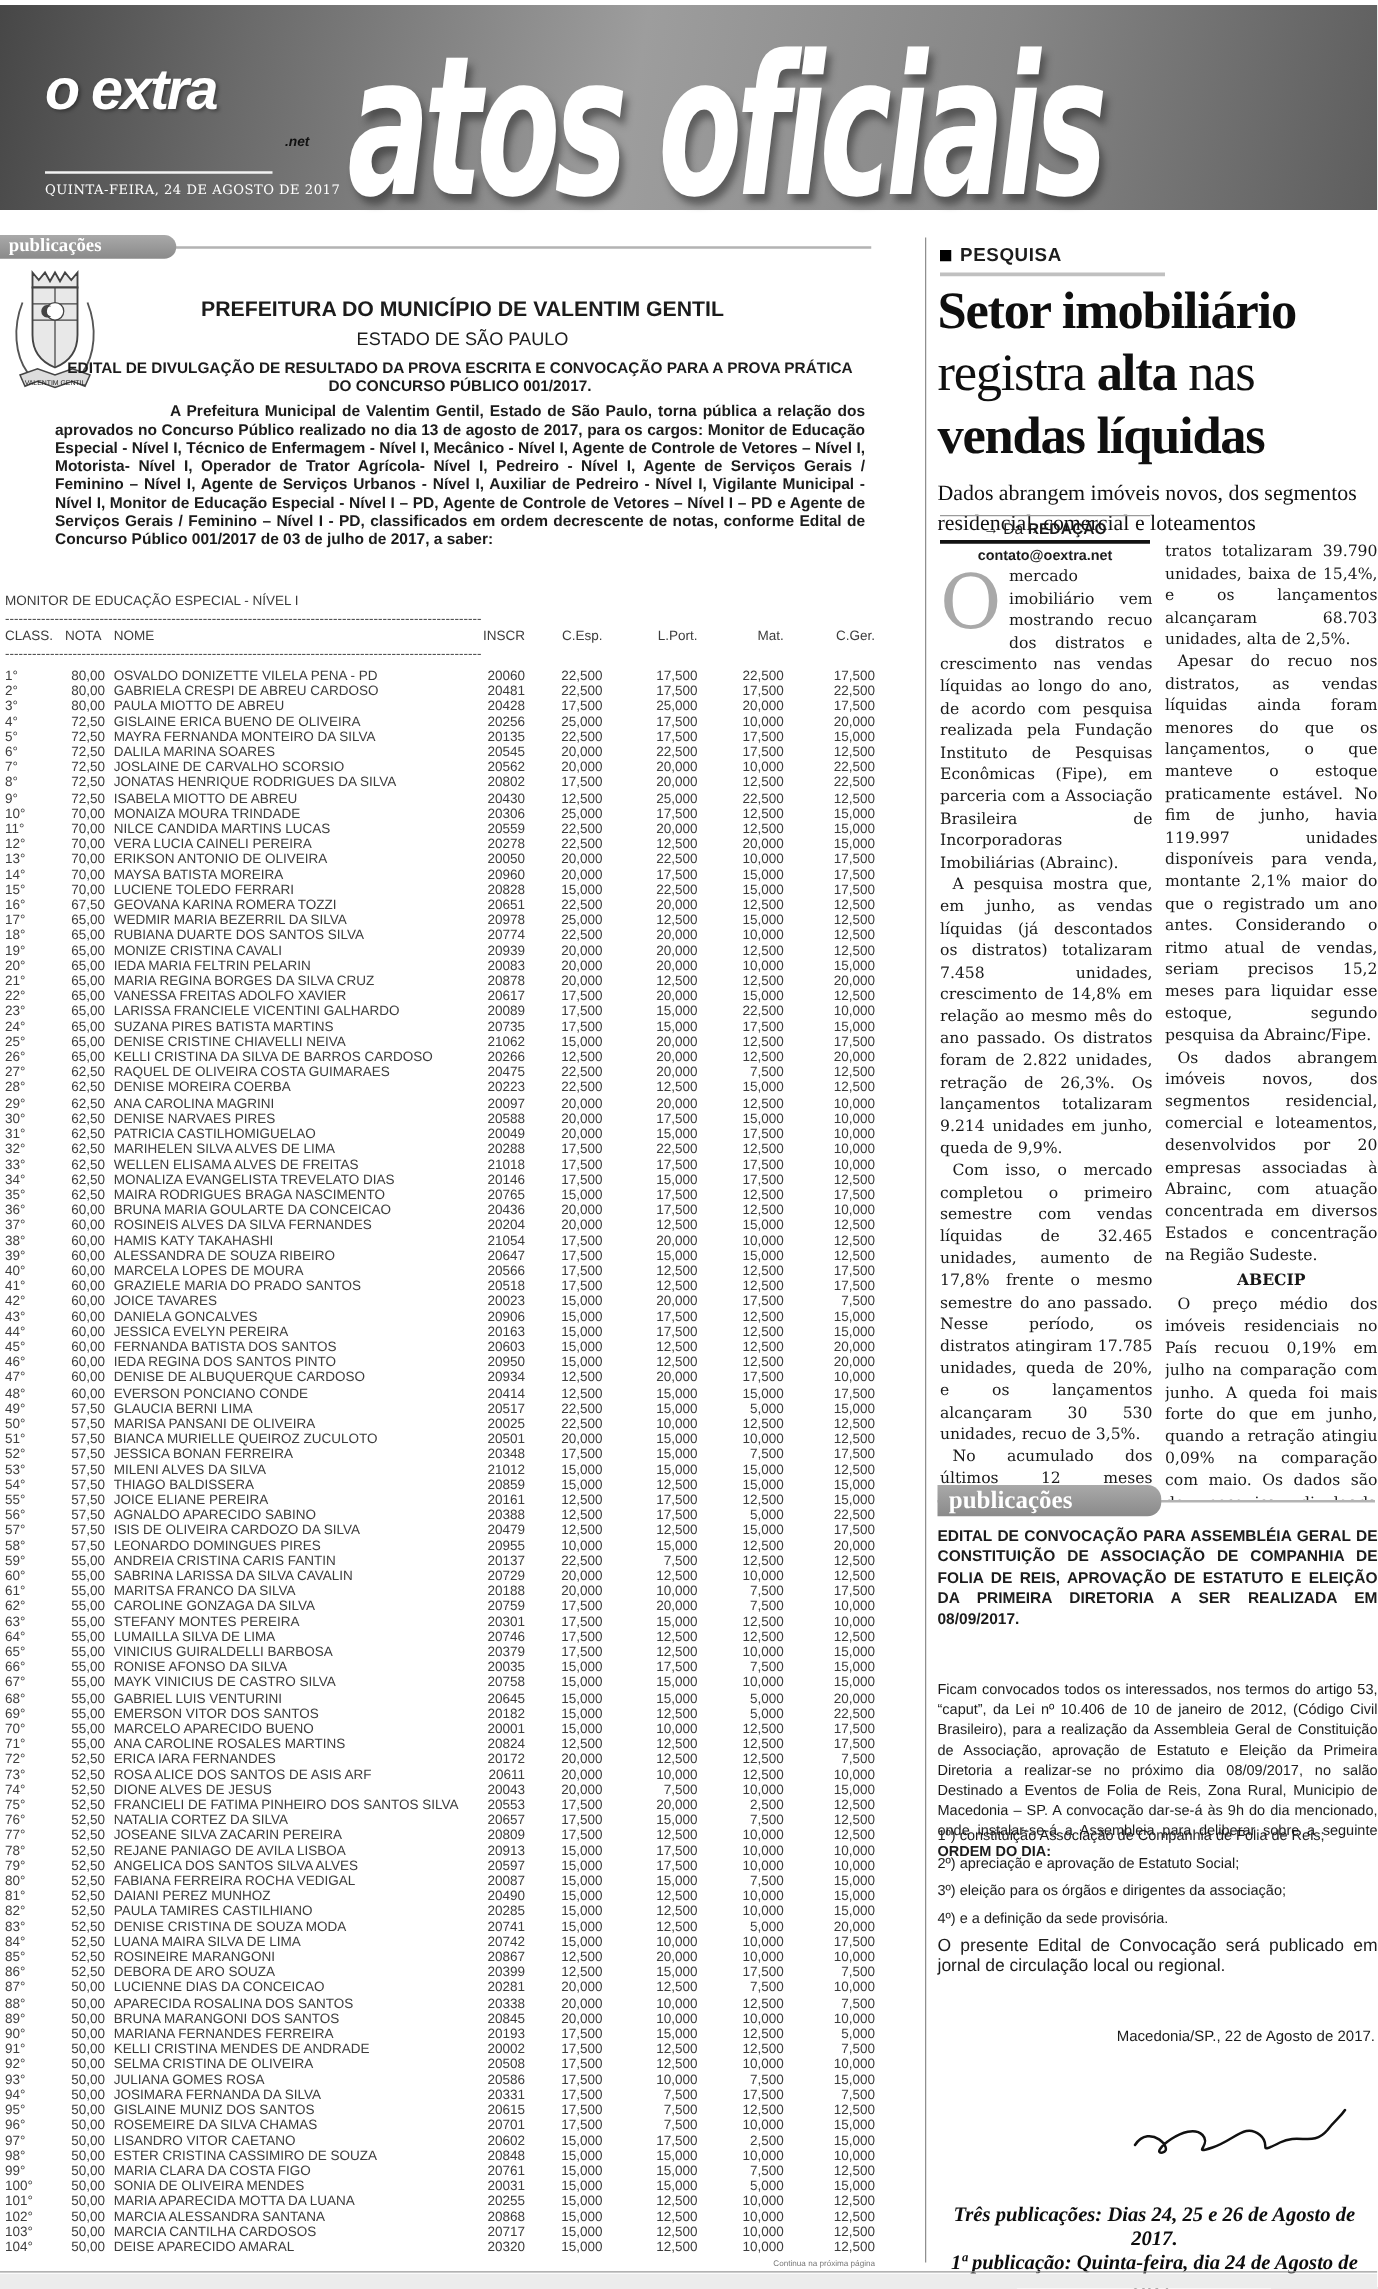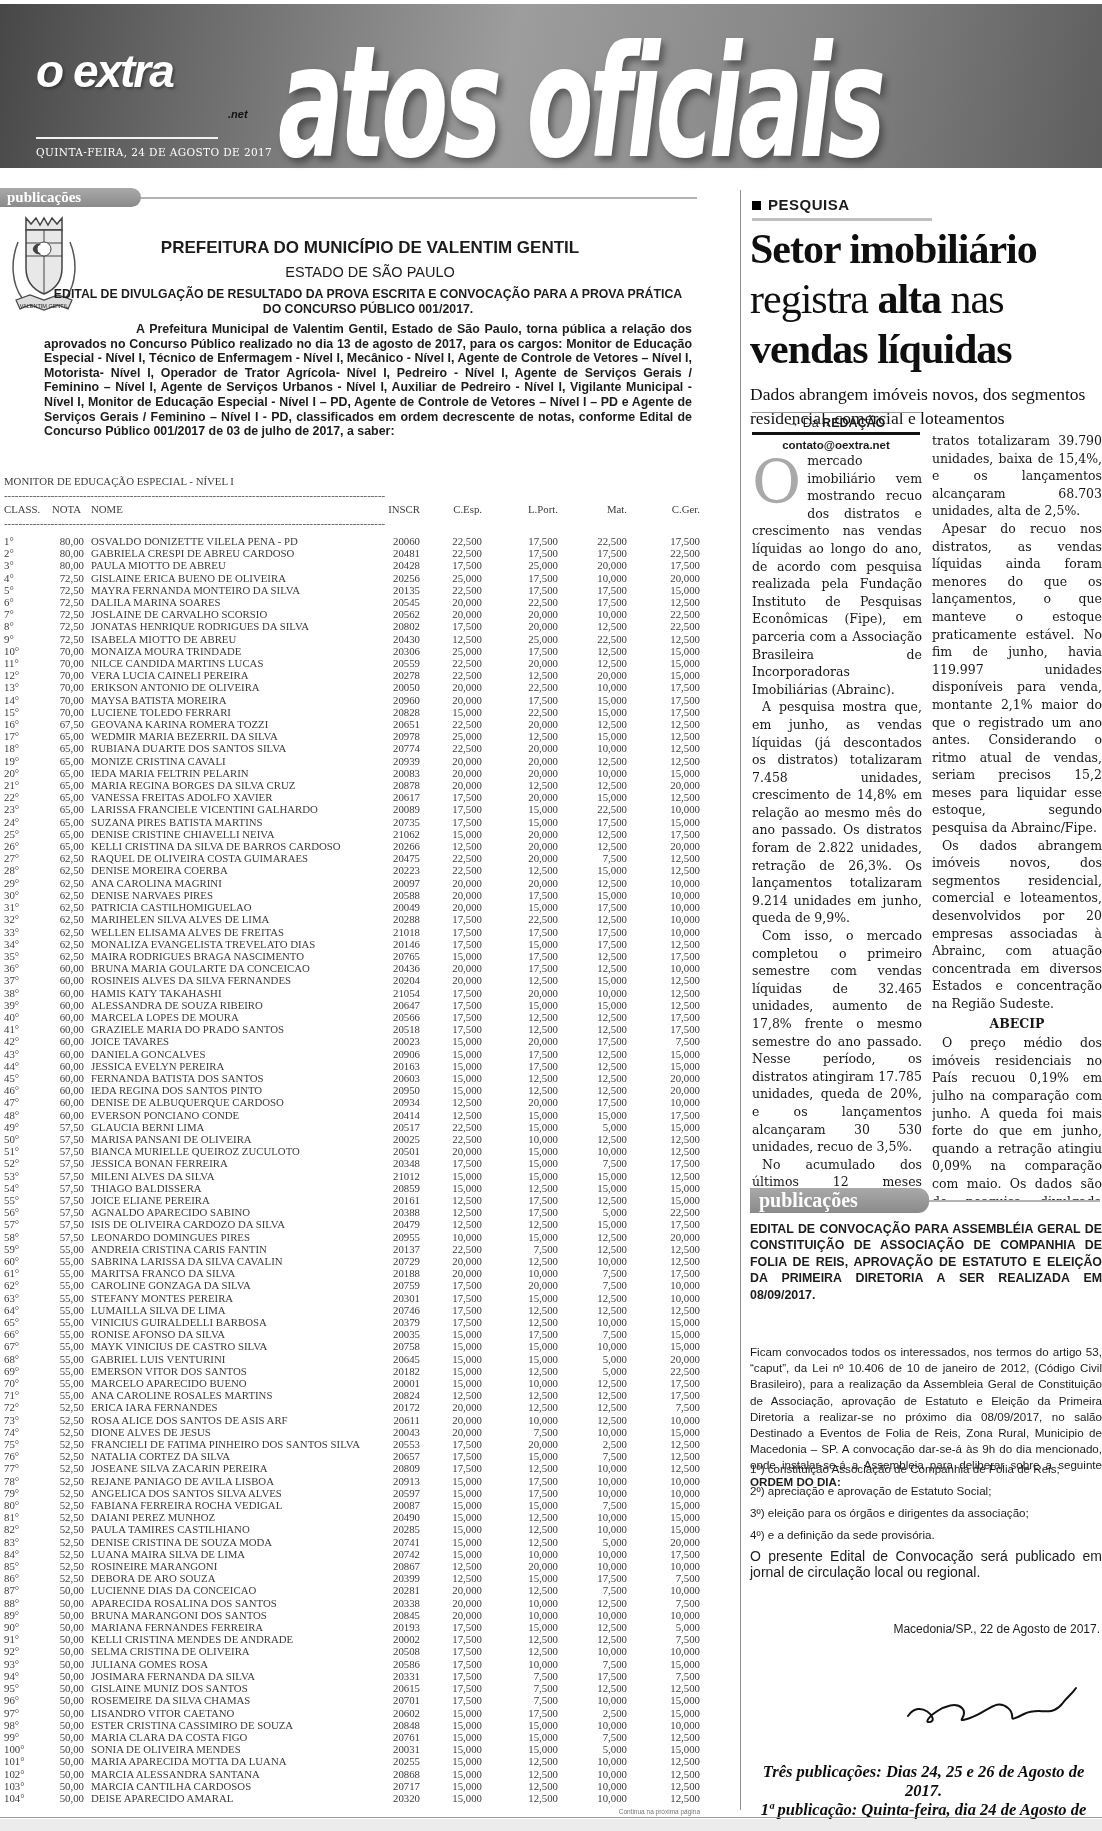--- a/index.html
+++ b/index.html
@@ -38,21 +38,21 @@
     font-weight:bold;font-size:17px;}
   #org-state{position:absolute;left:90px;top:264px;width:560px;text-align:center;font-size:14.5px;}
   #edict-title{position:absolute;left:44px;top:287px;width:648px;text-align:center;
     font-weight:bold;font-size:12.3px;line-height:15px;}
   #edict-par{position:absolute;left:44px;top:322px;width:648px;font-size:12.4px;
     line-height:14.6px;text-align:justify;text-indent:92px;}
   #edict-par .b{font-weight:bold;}
   #edict-par .i{}
 
   #table-block{position:absolute;left:4px;top:474px;width:697px;
-    font-family:Liberation Serif, serif;font-size:10.8px;color:#3c3c3c;}
+    font-family:Liberation Sans, sans-serif;font-size:10.8px;color:#3c3c3c;}
   #table-section{line-height:14px;}
   .dashline{line-height:14px;white-space:nowrap;overflow:hidden;color:#4a4a4a;}
   .trow{display:grid;grid-template-columns:34px 46px 298px 38px 62px 76px 69px 73px;
     line-height:12.2px;white-space:nowrap;}
   .trow.hdr{line-height:14px;}
   .c0{text-align:left;}
   .c1{text-align:right;}
   .c2{text-align:left;padding-left:7px;overflow:visible;}
   .c3,.c4,.c5,.c6,.c7{text-align:right;}
   #rows{margin-top:5px;}

